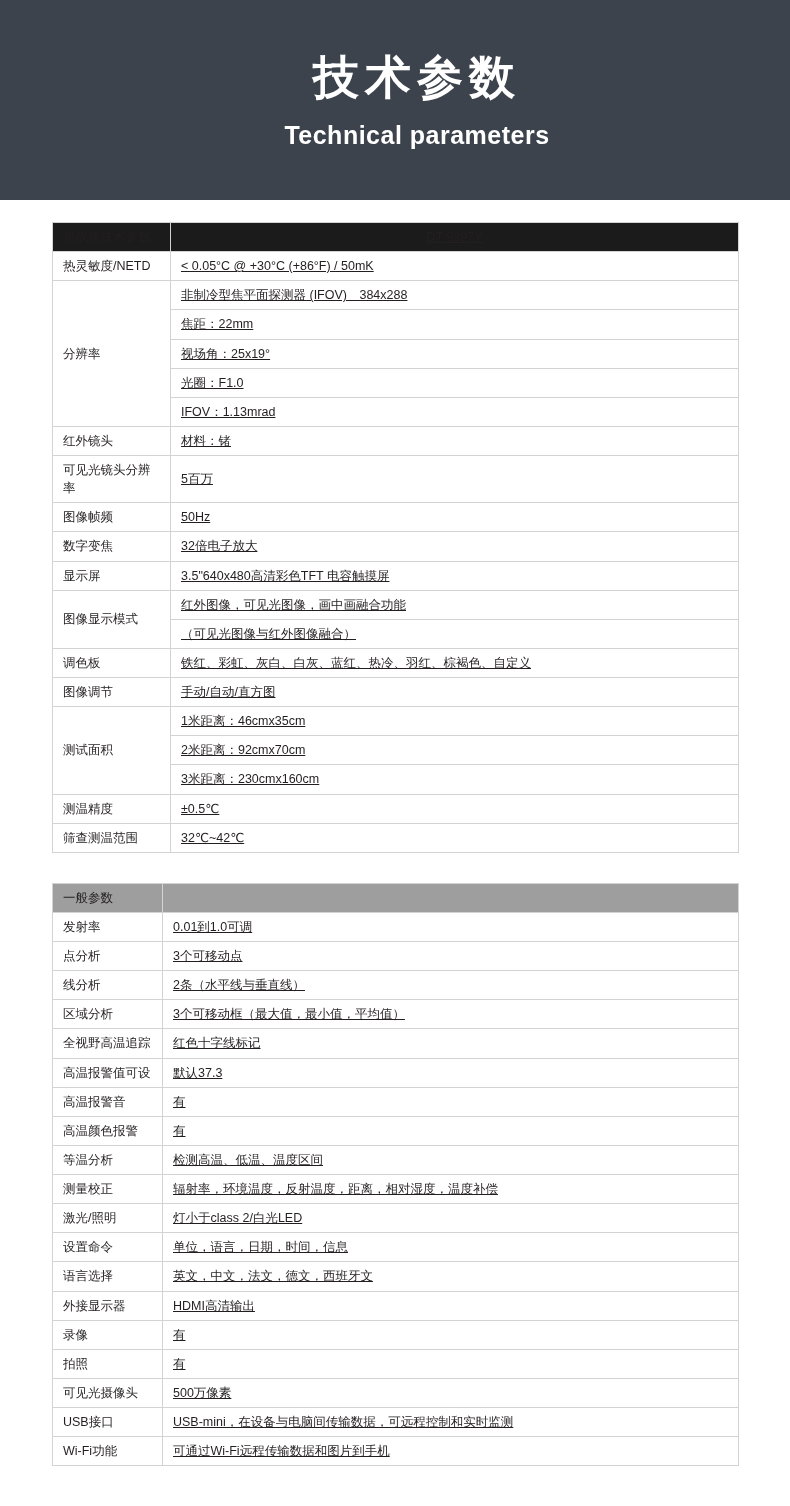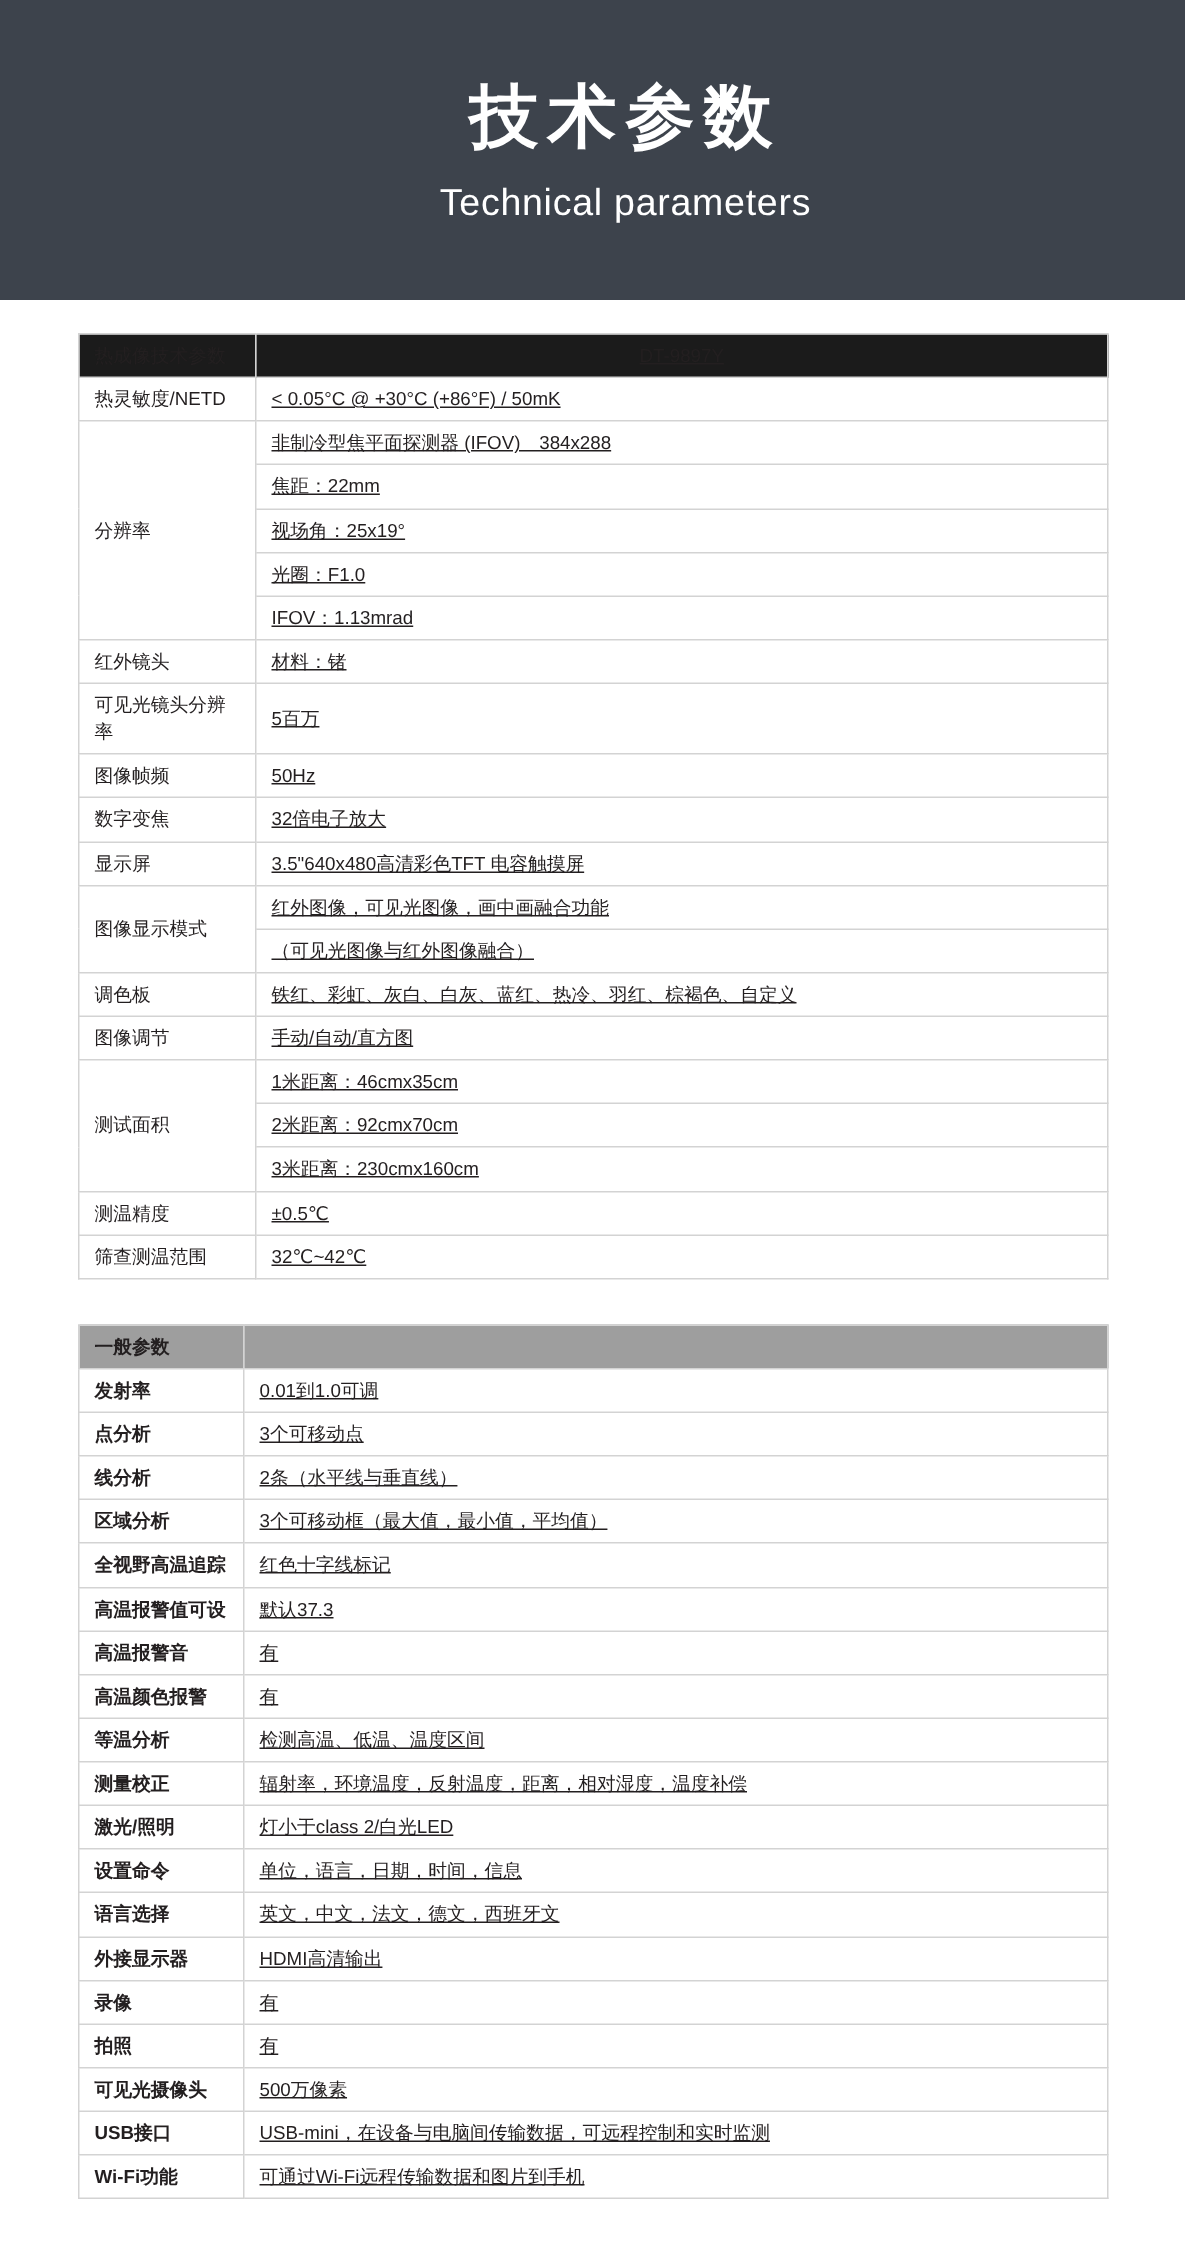--- a/index.html
+++ b/index.html
@@ -29,21 +29,21 @@
     color: #ffffff;
     font-size: 46px;
     font-weight: bold;
     letter-spacing: 6px;
     line-height: 1.2;
     margin: 0 0 14px 0;
   }
   .header-subtitle {
     color: #ffffff;
     font-size: 25px;
-    font-weight: normal;
+    font-weight: bold;
     letter-spacing: 0.5px;
     line-height: 1.2;
     margin: 0;
   }
   .sheet {
     padding: 22px 52px 0 52px;
   }
   table.spec {
     width: 686px;
     border-collapse: collapse;
@@ -82,21 +82,21 @@
   td.label {
     width: 118px;
     text-align: center;
     padding: 5px 4px;
     margin-left: 16px;
   }
   td.value {
     width: 568px;
     text-decoration: underline;
   }
-  table.gen td.label { width: 110px; font-weight: bold; }
+  table.gen td.label { width: 110px; }
   table.gen td.value { width: 576px; }
 </style>
 </head>
 <body>
 
 <div class="header">
   <div class="header-title">技术参数</div>
   <div class="header-subtitle">Technical parameters</div>
 </div>
 

